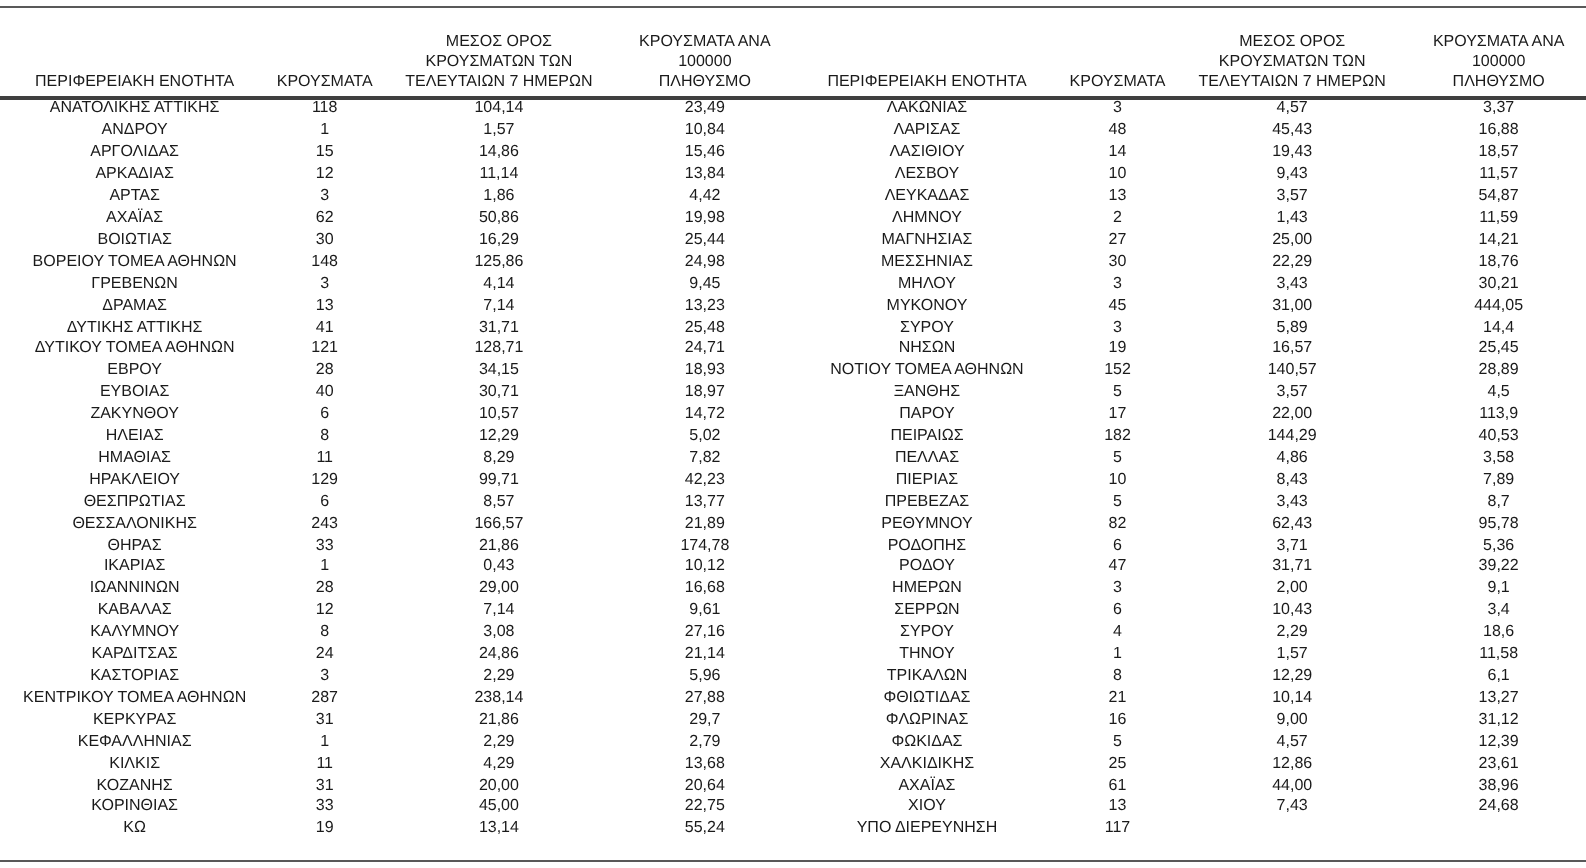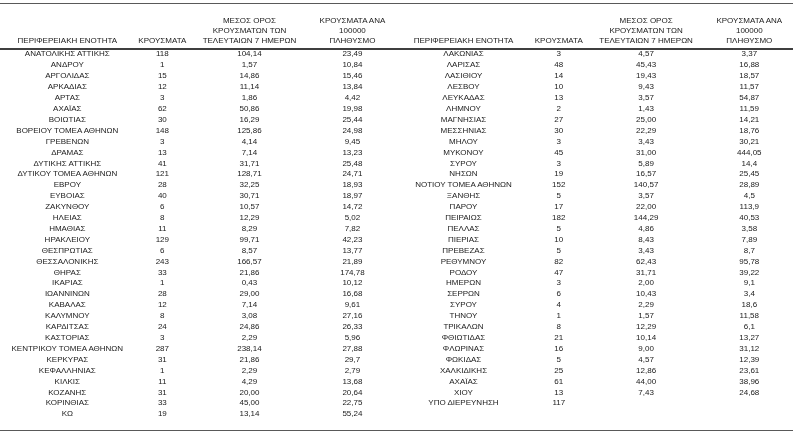--- a/index.html
+++ b/index.html
@@ -127,21 +127,21 @@
           </tr>
           <tr>
             <td>ΔΥΤΙΚΟΥ ΤΟΜΕΑ ΑΘΗΝΩΝ</td>
             <td>121</td>
             <td>128,71</td>
             <td>24,71</td>
           </tr>
           <tr>
             <td>ΕΒΡΟΥ</td>
             <td>28</td>
-            <td>32,25</td>
+            <td>34,15</td>
             <td>18,93</td>
           </tr>
           <tr>
             <td>ΕΥΒΟΙΑΣ</td>
             <td>40</td>
             <td>30,71</td>
             <td>18,97</td>
           </tr>
           <tr>
             <td>ΖΑΚΥΝΘΟΥ</td>
@@ -206,21 +206,21 @@
           <tr>
             <td>ΚΑΛΥΜΝΟΥ</td>
             <td>8</td>
             <td>3,08</td>
             <td>27,16</td>
           </tr>
           <tr>
             <td>ΚΑΡΔΙΤΣΑΣ</td>
             <td>24</td>
             <td>24,86</td>
-            <td>26,33</td>
+            <td>21,14</td>
           </tr>
           <tr>
             <td>ΚΑΣΤΟΡΙΑΣ</td>
             <td>3</td>
             <td>2,29</td>
             <td>5,96</td>
           </tr>
           <tr>
             <td>ΚΕΝΤΡΙΚΟΥ ΤΟΜΕΑ ΑΘΗΝΩΝ</td>
             <td>287</td>
@@ -399,20 +399,26 @@
             <td>3,43</td>
             <td>8,7</td>
           </tr>
           <tr>
             <td>ΡΕΘΥΜΝΟΥ</td>
             <td>82</td>
             <td>62,43</td>
             <td>95,78</td>
           </tr>
           <tr>
+            <td>ΡΟΔΟΠΗΣ</td>
+            <td>6</td>
+            <td>3,71</td>
+            <td>5,36</td>
+          </tr>
+          <tr>
             <td>ΡΟΔΟΥ</td>
             <td>47</td>
             <td>31,71</td>
             <td>39,22</td>
           </tr>
           <tr>
             <td>ΗΜΕΡΩΝ</td>
             <td>3</td>
             <td>2,00</td>
             <td>9,1</td>

